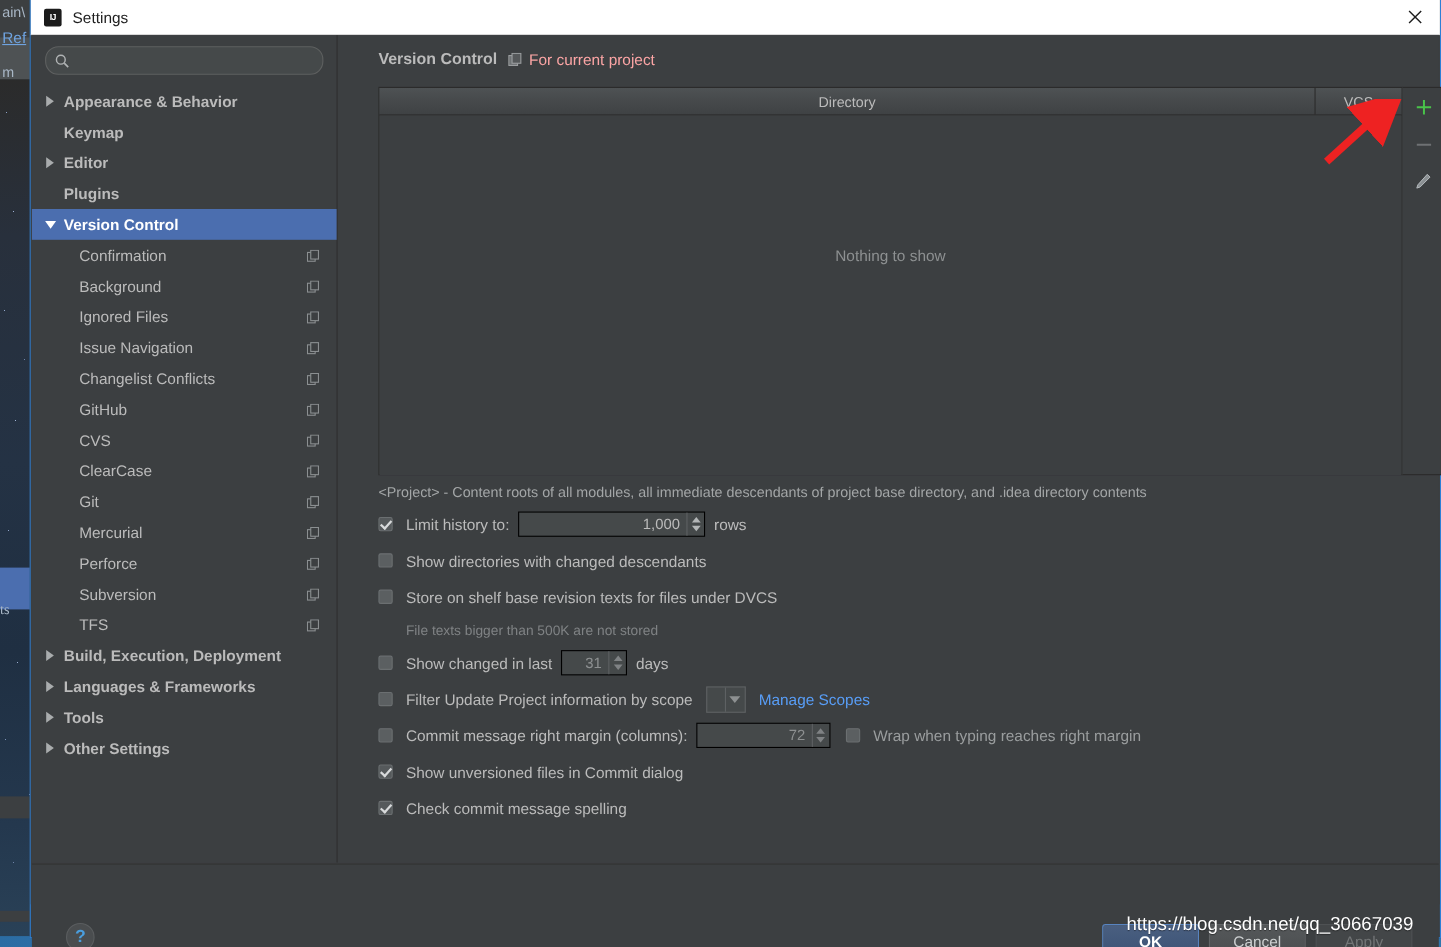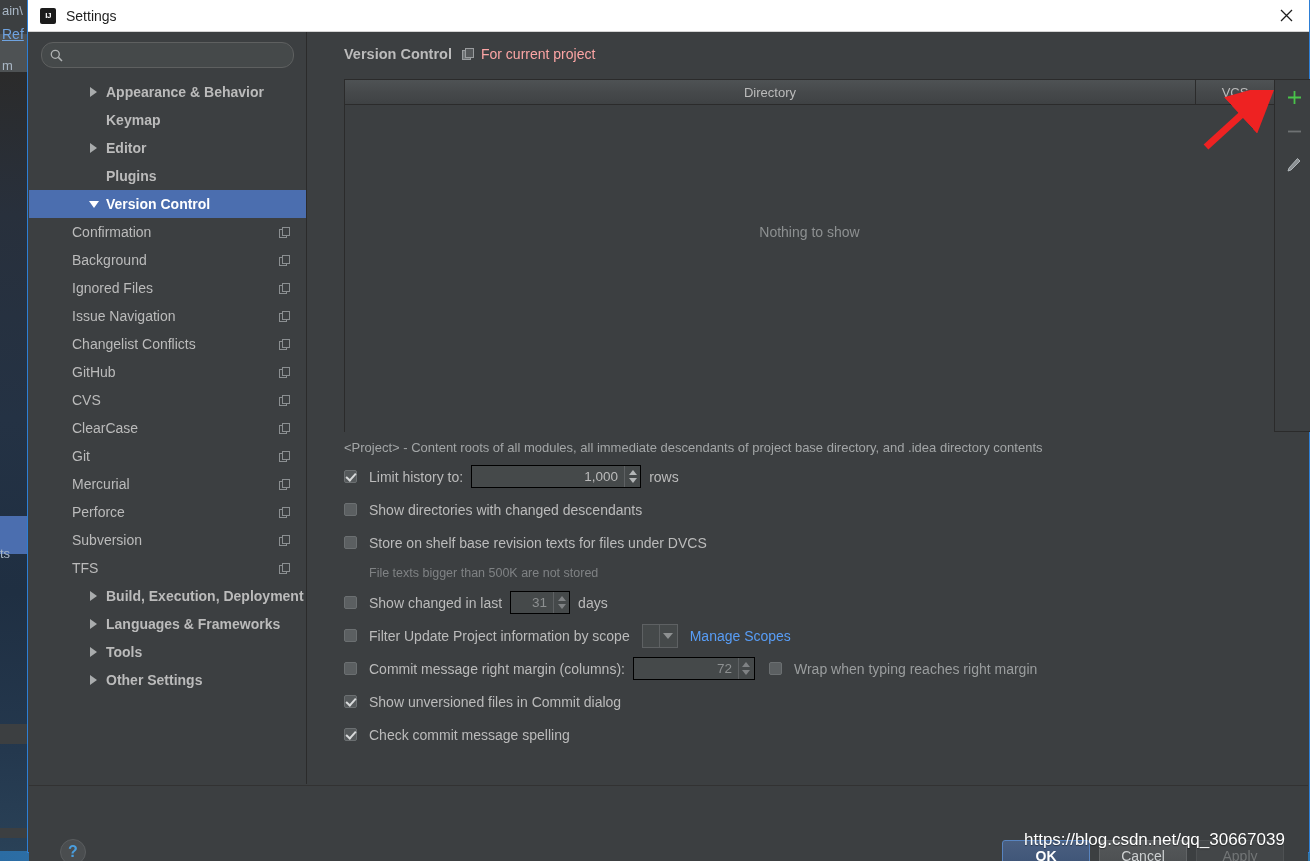--- a/index.html
+++ b/index.html
@@ -87,21 +87,21 @@
     flex:1;padding:0 8px;height:22px;
   }
   .search-input::placeholder{color:#777b7d;}
 
   .tree{margin-top:10px;}
   .tree-row{
     position:relative;height:28px;display:flex;align-items:center;
     font-size:14px;color:#bbbbbb;cursor:default;
   }
   .tree-row.selected{background:#4b6eaf;color:#ffffff;}
-  .tree-row.top{font-weight:bold;padding-left:48px;}
+  .tree-row.top{font-weight:bold;}
   .arrow{
     width:11px;height:11px;margin-left:12px;margin-right:6px;flex:none;position:relative;
   }
   .arrow.right:before{
     content:"";position:absolute;left:1px;top:0px;
     border-left:7px solid #a9acad;border-top:5px solid transparent;border-bottom:5px solid transparent;
   }
   .arrow.down:before{
     content:"";position:absolute;left:0px;top:2px;
     border-top:7px solid #ffffff;border-left:5px solid transparent;border-right:5px solid transparent;
@@ -223,21 +223,21 @@
   <div class="ide-bg">
     <div class="ide-editor"></div>
     <div class="ide-tab-strip"></div>
     <div class="ide-tab-strip2"></div>
     <div class="ide-sel"></div>
     <div class="ide-divider"></div>
     <div class="ide-divider2"></div>
     <div class="ide-frag" style="left:2px;top:3px;">ain\</div>
     <div class="ide-frag link" style="left:2px;top:26px;">Ref</div>
     <div class="ide-frag" style="left:2px;top:58px;">m</div>
-    <div class="ide-frag" style="left:0px;top:546px;">ts</div>
+    <div class="ide-frag" style="left:0px;top:546px;font-family:Liberation Serif, serif;">ts</div>
   </div>
   <div class="ide-statusbar"></div>
 
   <div class="dialog">
 
     <div class="titlebar">
       <div class="ij-icon"></div>
       <div class="title-text">Settings</div>
       <div class="close-btn">
         <svg width="13" height="13" viewBox="0 0 13 13">

